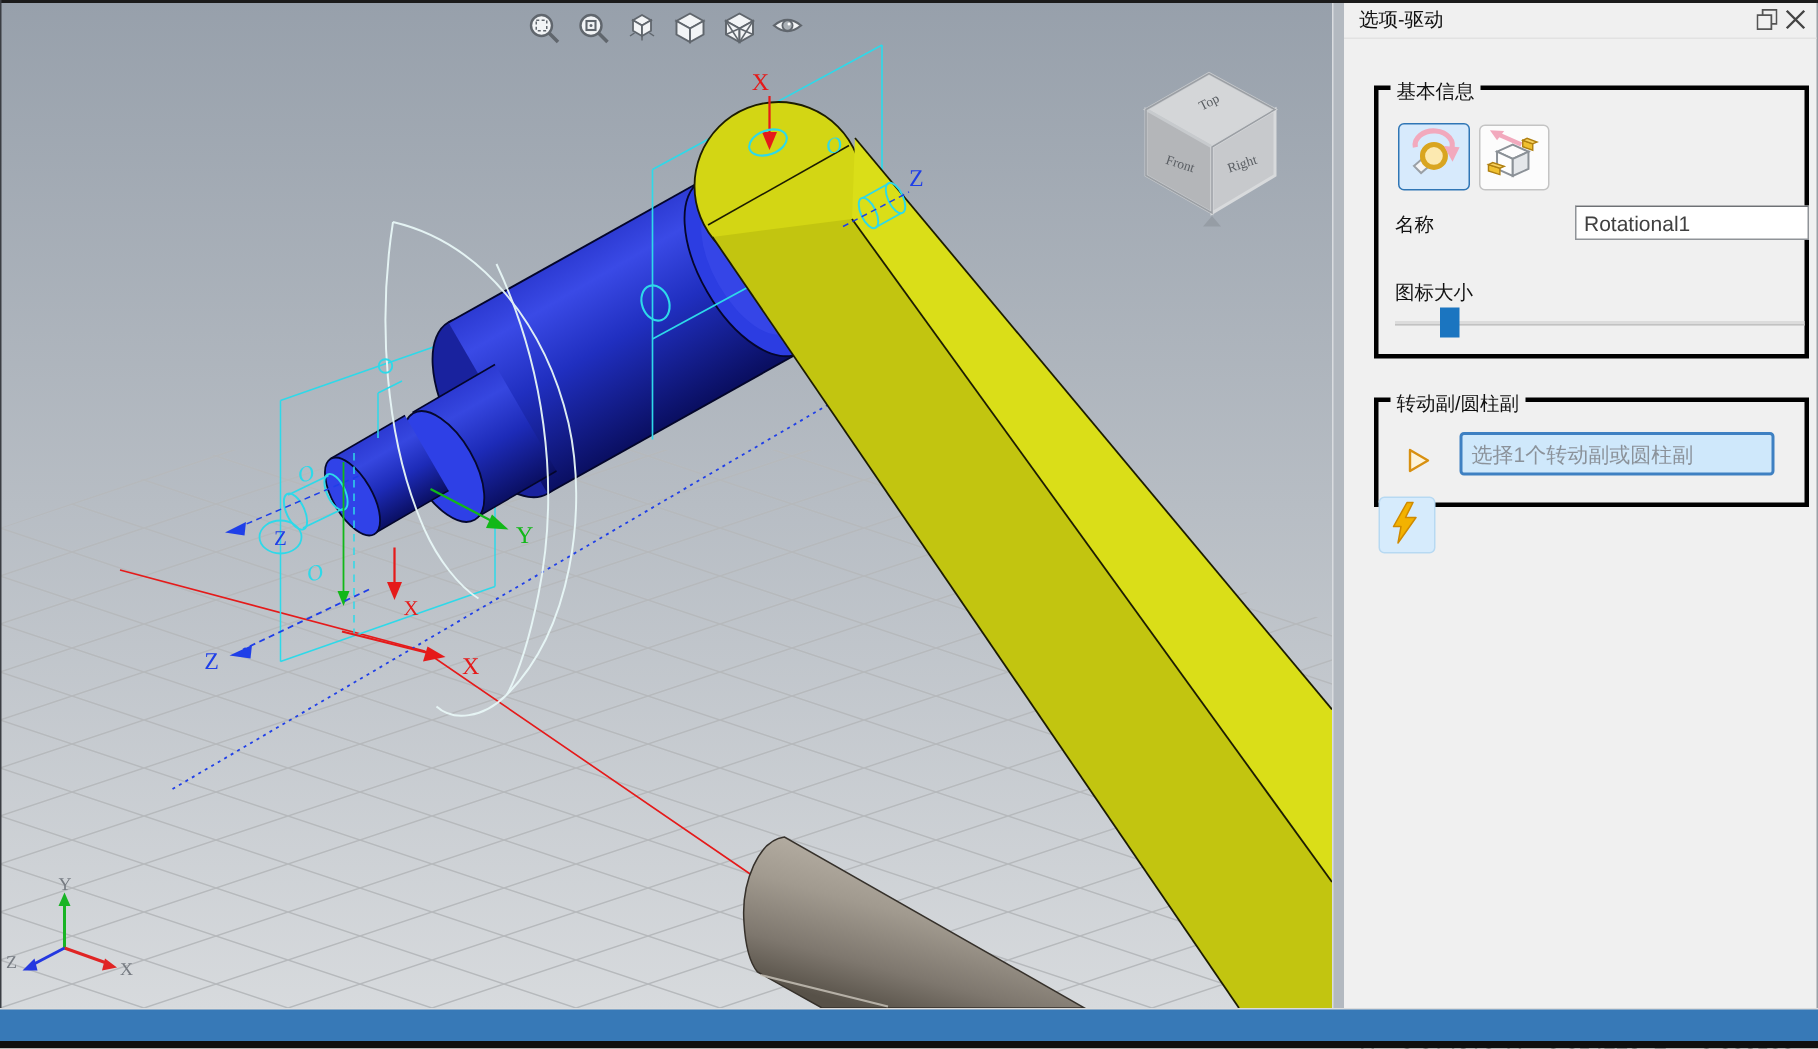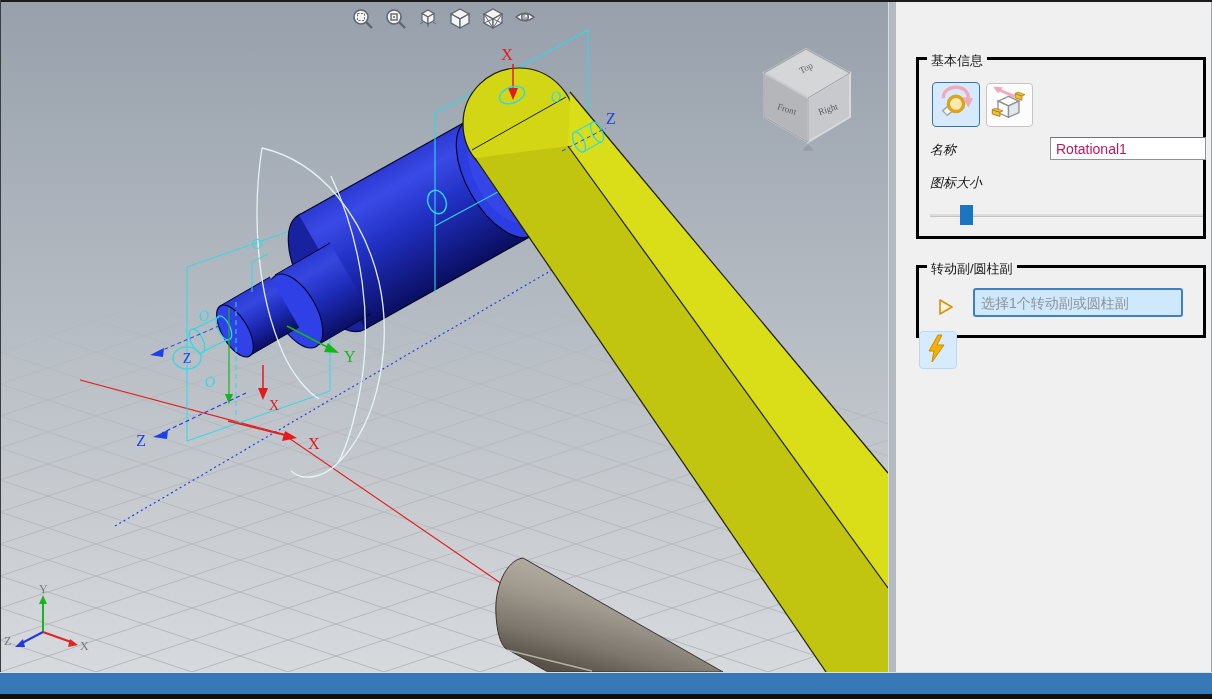--- a/index.html
+++ b/index.html
@@ -21,25 +21,25 @@
   .tb-btn{position:absolute;top:6px;width:14px;height:14px;cursor:pointer;}
   .tb-float{right:26px;}
   .tb-close{right:7px;}
   .groupbox{position:absolute;border:3px solid #000000;background:#f0f0f0;}
   .legend{position:absolute;left:8px;top:-8px;background:#f0f0f0;padding:0 4px;font-size:13px;color:#111;}
   .gb1{left:20px;top:57px;width:284px;height:176px;}
   .gb2{left:20px;top:265px;width:284px;height:67px;}
   .icon-btn{position:absolute;border-radius:4px;cursor:pointer;}
   .btn-rot{left:13px;top:22px;width:46px;height:43px;background:#d7eafc;border:1px solid #3076b5;}
   .btn-lin{left:67px;top:23px;width:45px;height:42px;background:#fcfcfc;border:1px solid #c4c4c4;}
-  .flabel{position:absolute;left:11px;font-size:13px;color:#111;font-style:italic;}
+  .flabel{position:absolute;left:11px;font-size:13px;color:#111;}
   .l-name{top:81px;}
-  .l-size{top:114px;}
+  .l-size{top:126px;}
   .txt-input{position:absolute;left:131px;width:144px;height:19px;border:1px solid #8f9398;border-top-color:#6e7175;
-             background:#fff;font-size:14px;padding:1px 5px;color:#be185d;font-family:"Liberation Sans",sans-serif;}
+             background:#fff;font-size:14px;padding:1px 5px;color:#404040;font-family:"Liberation Sans",sans-serif;}
   .in-name{top:77px;}
   .in-size{top:111px;}
   .slider-track{position:absolute;left:11px;top:154px;width:273px;height:2px;background:#dcdcdc;border-bottom:1px solid #c2c2c2;cursor:pointer;}
   .slider-handle{position:absolute;left:41px;top:145px;width:13px;height:20px;background:#1b75c0;cursor:pointer;}
   .tri-icon{position:absolute;left:18px;top:30px;width:18px;height:18px;}
   .joint-input{position:absolute;left:54px;top:20px;width:194px;height:25px;background:#cfe8fb;border:2px solid #3e80c2;
                border-radius:3px;font-size:14px;padding:0 6px;color:#0f766e;font-family:"Liberation Sans",sans-serif;}
   .joint-input::placeholder{color:#8b929a;opacity:1;}
   .bolt-btn{position:absolute;left:23px;top:331px;width:36px;height:36px;background:#d6ebfc;border:1px solid #b7d9f2;border-radius:4px;cursor:pointer;}
 
@@ -265,20 +265,34 @@
     <polygon points="15,647 25,647 23,639" fill="#2438e0"></polygon>
     <text x="39" y="593" font-size="12" fill="#767b82">Y</text>
     <text x="80" y="650" font-size="12" fill="#767b82">X</text>
     <text x="4" y="645" font-size="12" fill="#767b82">Z</text>
   </g>
 </svg>
 
 <div id="splitter"></div>
 
 <div id="panel">
+  <div class="titlebar">
+    <span class="t">选项-驱动</span>
+    <span class="tb-btn tb-float">
+      <svg viewBox="0 0 12 12" width="14" height="14">
+          <rect x="3.5" y="0.5" width="8" height="8" fill="#f0f0f0" stroke="#555"></rect>
+          <rect x="0.5" y="3.5" width="8" height="8" fill="#f0f0f0" stroke="#555"></rect>
+        </svg>
+    </span>
+    <span class="tb-btn tb-close">
+      <svg viewBox="0 0 12 12" width="14" height="14">
+          <path d="M1,1 L11,11 M11,1 L1,11" stroke="#444" stroke-width="1.4"></path>
+        </svg>
+    </span>
+  </div>
 
   <div class="groupbox gb1">
     <span class="legend">基本信息</span>
 
     <div class="icon-btn btn-rot">
       <svg viewBox="0 0 44 42" width="44" height="40">
         <polygon points="9,29 16,23 21,28 14,34" fill="#f5f5f5" stroke="#9aa0a6" stroke-width="1.4"></polygon>
         <circle cx="23" cy="22" r="8" fill="#fce9b0" stroke="#d9a520" stroke-width="3.6"></circle>
         <path d="M 10,16 A 13,10 0 1 1 35,18" fill="none" stroke="#f2a9bd" stroke-width="3.6"></path>
         <polygon points="36,26 30,15 41,16" fill="#f2a9bd"></polygon>

